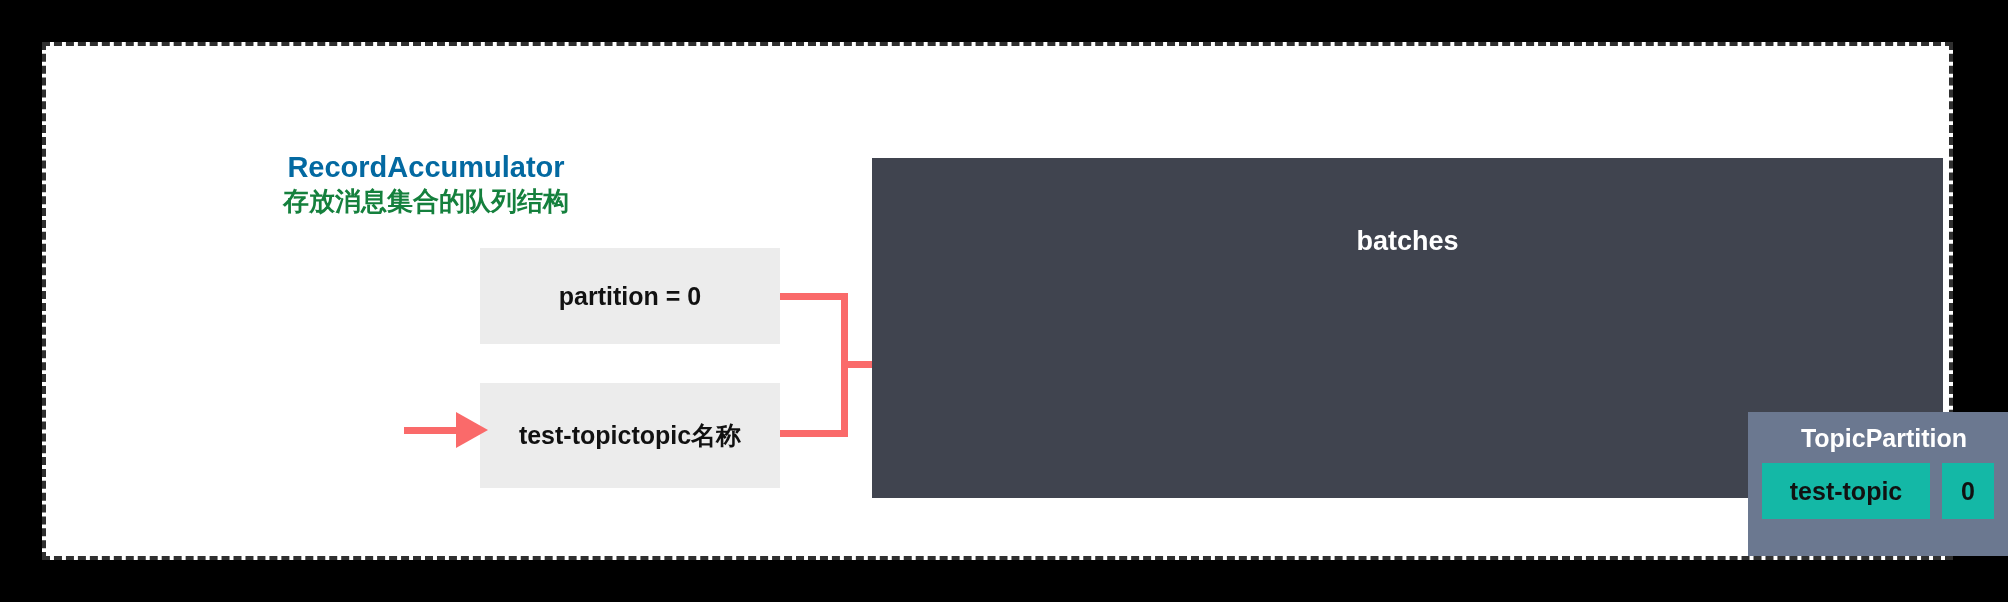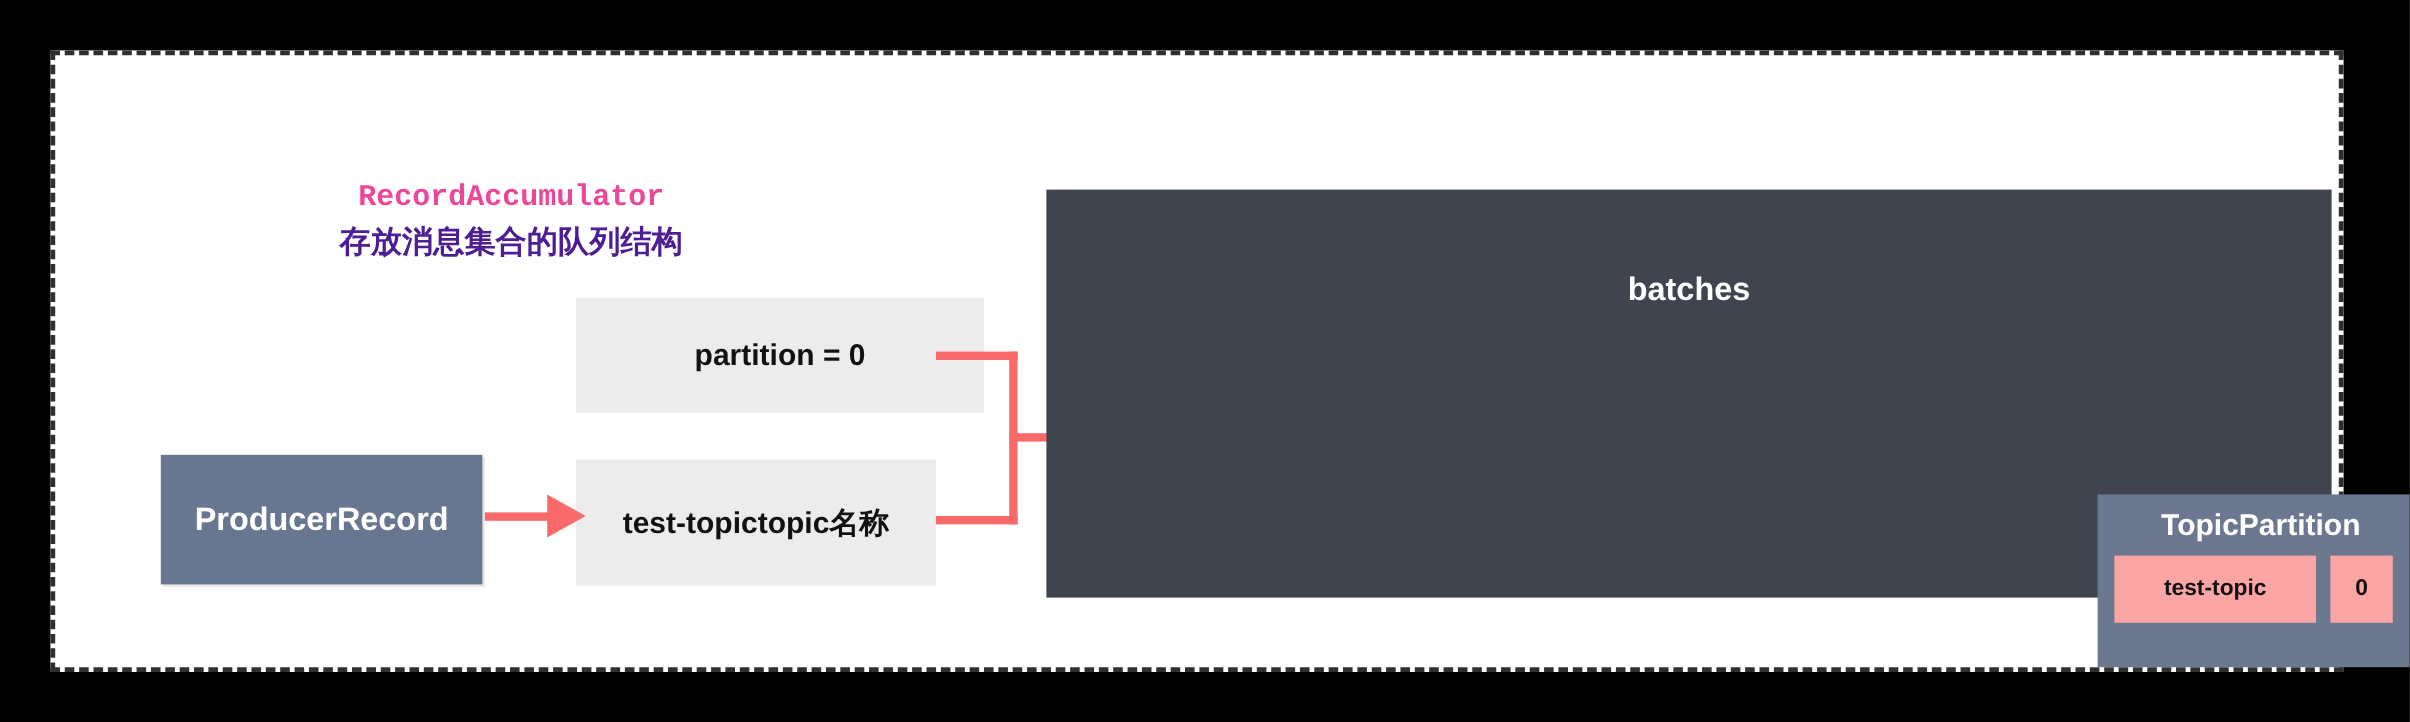--- a/index.html
+++ b/index.html
@@ -34,34 +34,33 @@
     box-sizing: border-box;
   }
 
   
   .accumulator-title {
     position: absolute;
     left: 170px;
     top: 103px;
     width: 420px;
     text-align: center;
-    color: #ec4899;
-    font-size: 25px;
+    color: #0369a1;
+    font-size: 29px;
     font-weight: bold;
     line-height: 1.28;
     white-space: nowrap;
-    font-family: Liberation Mono, monospace;
   }
   .accumulator-subtitle {
     position: absolute;
     left: 170px;
     top: 139px;
     width: 420px;
     text-align: center;
-    color: #4c1d95;
+    color: #15803d;
     font-size: 26px;
     font-weight: bold;
     line-height: 1.28;
     white-space: nowrap;
   }
 
   
   .producer-record {
     position: absolute;
     left: 88px;
@@ -86,21 +85,21 @@
     flex-direction: column;
     align-items: center;
     justify-content: center;
     color: #111111;
     font-weight: bold;
     text-align: center;
   }
   .info-box.partition {
     left: 434px;
     top: 202px;
-    width: 340px;
+    width: 300px;
     height: 96px;
     font-size: 25px;
     line-height: 1.36;
   }
   .info-box.topic {
     left: 434px;
     top: 337px;
     width: 300px;
     height: 105px;
     font-size: 25px;
@@ -217,23 +216,23 @@
     box-sizing: border-box;
   }
   .tp-cells {
     display: flex;
     align-items: center;
     gap: 12px;
     padding: 10px 14px 0 14px;
     box-sizing: border-box;
   }
   .cell {
-    background: #fca5a5;
+    background: #14b8a6;
     color: #111111;
-    font-size: 19px;
+    font-size: 25px;
     font-weight: bold;
     display: flex;
     align-items: center;
     justify-content: center;
   }
   .cell.topic-cell {
     width: 168px;
     height: 56px;
   }
   .cell.partition-cell {
@@ -244,23 +243,20 @@
 </head>
 <body>
 
 <div id="canvas">
 
   <div class="dashed-panel">
 
     <div class="accumulator-title">RecordAccumulator</div>
     <div class="accumulator-subtitle">存放消息集合的队列结构</div>
 
-    <div class="producer-record">
-      <span>ProducerRecord</span>
-    </div>
 
     <div class="info-box partition">
       <span>partition = 0</span>
     </div>
 
     <div class="info-box topic">
       <span>test-topictopic名称</span>
     </div>
 
     <div class="red-line arrow-producer-shaft"></div>

